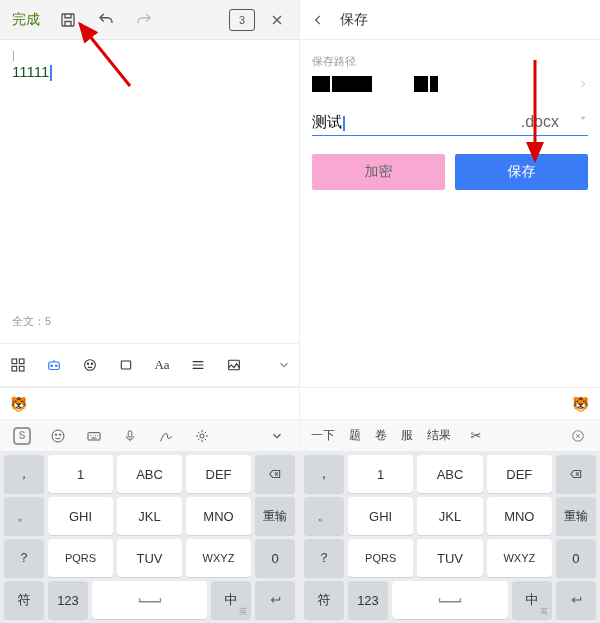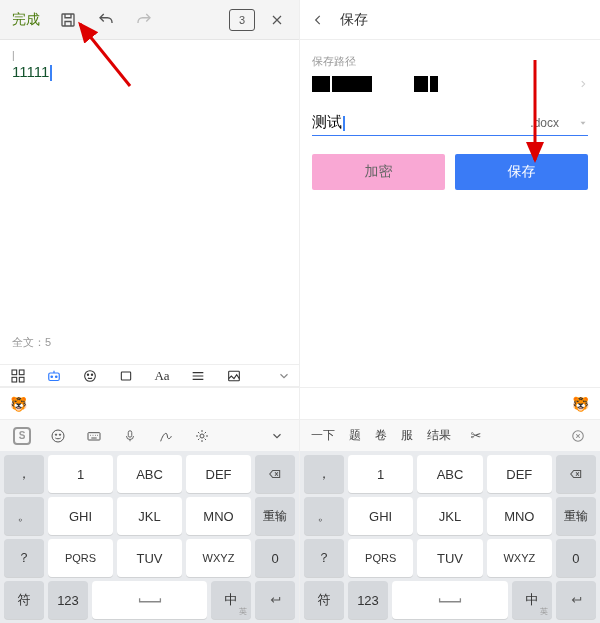--- a/index.html
+++ b/index.html
@@ -16,43 +16,43 @@
     .box-num { width: 26px; height: 22px; border: 1.3px solid #555; border-radius: 3px; display: flex; align-items: center; justify-content: center; font-size: 11px; color: #555; }
 
     
     .doc-area { flex: 1; padding: 10px 12px; display: flex; flex-direction: column; }
     .doc-corner { font-size: 10px; color: #999; margin-bottom: 2px; }
     .doc-text { font-size: 15px; color: #14532d; display: inline-block; }
     .cursor { display: inline-block; width: 1.5px; height: 16px; background: #3b82f6; vertical-align: middle; margin-left: 1px; }
     .doc-footer { margin-top: auto; font-size: 11px; color: #999; padding: 4px 0; }
 
     
-    .format-bar { height: 23px; background: #fff; display: flex; align-items: center; gap: 16px; padding: 0 8px; border-top: 1px solid #eee; border-bottom: 1px solid #eee; }
+    .format-bar { height: 44px; background: #fff; display: flex; align-items: center; gap: 16px; padding: 0 8px; border-top: 1px solid #eee; border-bottom: 1px solid #eee; }
     .grid-icon, .robot-icon, .brush-icon, .rect-icon, .aa-icon, .list-icon, .img-icon { width: 20px; height: 20px; display: flex; align-items: center; justify-content: center; color: #333; }
     .robot-icon { color: #2f7bff; }
 
     
     .right-topbar { height: 40px; display: flex; align-items: center; padding: 0 6px; gap: 10px; border-bottom: 1px solid #eee; }
     .back-chev { width: 24px; display: flex; align-items: center; justify-content: center; }
     .topbar-title { font-size: 14px; color: #333; }
 
     
     .save-body { padding: 8px 12px; display: flex; flex-direction: column; }
     .save-label { font-size: 11px; color: #999; margin: 6px 0 4px; }
     .path-row { height: 22px; display: flex; align-items: center; justify-content: space-between; }
     .path-blur { display: flex; gap: 2px; align-items: center; }
     .blur-block { background: #000; height: 16px; }
     .b1 { width: 18px; }
     .b2 { width: 40px; }
     .b3 { width: 14px; margin-left: 40px; }
     .b4 { width: 8px; }
     .path-chev { color: #ccc; }
-    .fname-row { margin-top: 18px; display: flex; align-items: center; border-bottom: 1.5px solid #3a7bf6; padding-bottom: 3px; }
+    .fname-row { margin-top: 18px; display: flex; align-items: flex-start; border-bottom: 1.5px solid #3a7bf6; padding-bottom: 3px; }
     .fname { font-size: 15px; color: #000; flex: 1; }
-    .ext { font-size: 12px; color: #666; margin-right: 19px; }
+    .ext { font-size: 16px; color: #666; margin-right: 19px; }
     .ext-drop { color: #bbb; }
     .btn-row { margin-top: 18px; display: flex; gap: 10px; }
     .btn { flex: 1; height: 36px; display: flex; align-items: center; justify-content: center; font-size: 14px; border-radius: 2px; }
     .btn-encrypt { background: #f9a8d4; color: #666; }
     .btn-save { background: #3a7bf6; color: #fff; }
 
     
     .kb-emoji-row { height: 32px; display: flex; align-items: center; justify-content: flex-end; padding: 0 10px; border-top: 1px solid #eee; }
     .kb-emoji-row.left-er { justify-content: space-between; }
     .kb-tool-row { height: 32px; background: #f8f8f8; display: flex; align-items: center; padding: 0 6px; gap: 4px; border-top: 1px solid #eee; }

